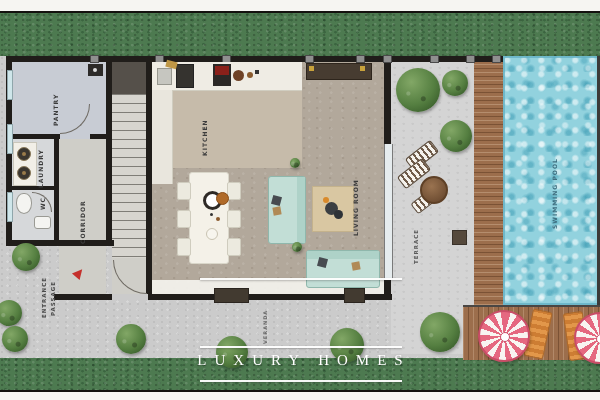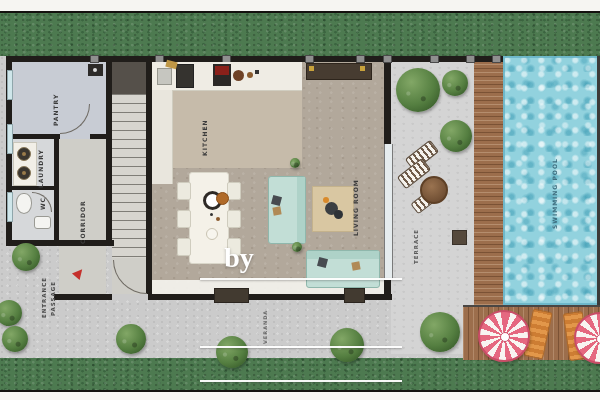--- a/index.html
+++ b/index.html
@@ -314,18 +314,18 @@
   <div class="vlabel" style="left:79px;top:180px;height:64px;">CORRIDOR</div>
   <div class="vlabel" style="left:201px;top:100px;height:56px;">KITCHEN</div>
   <div class="vlabel" style="left:352px;top:170px;height:66px;">LIVING ROOM</div>
   <div class="vlabel" id="lbl-terrace" style="left:413px;top:220px;height:44px;">TERRACE</div>
   <div class="vlabel" id="lbl-veranda" style="left:262px;top:302px;height:42px;">VERANDA</div>
   <div class="vlabel" id="lbl-pool" style="left:551px;top:155px;height:74px;">SWIMMING POOL</div>
   <div class="vlabel entr" style="left:41px;top:260px;height:58px;">ENTRANCE</div>
   <div class="vlabel entr" style="left:50px;top:262px;height:54px;">PASSAGE</div>
   <div id="entrance-arrow"></div>
 
-  <div class="wm" id="wm-by">by</div>
   <div class="wm-line" style="top:278px;"></div>
   <div class="wm-line" style="top:346px;"></div>
+  <div class="wm" id="wm-tagline">LUXURY HOMES</div>
   <div class="wm-line" style="top:380px;"></div>
 
 </div>
 
 </body></html>

